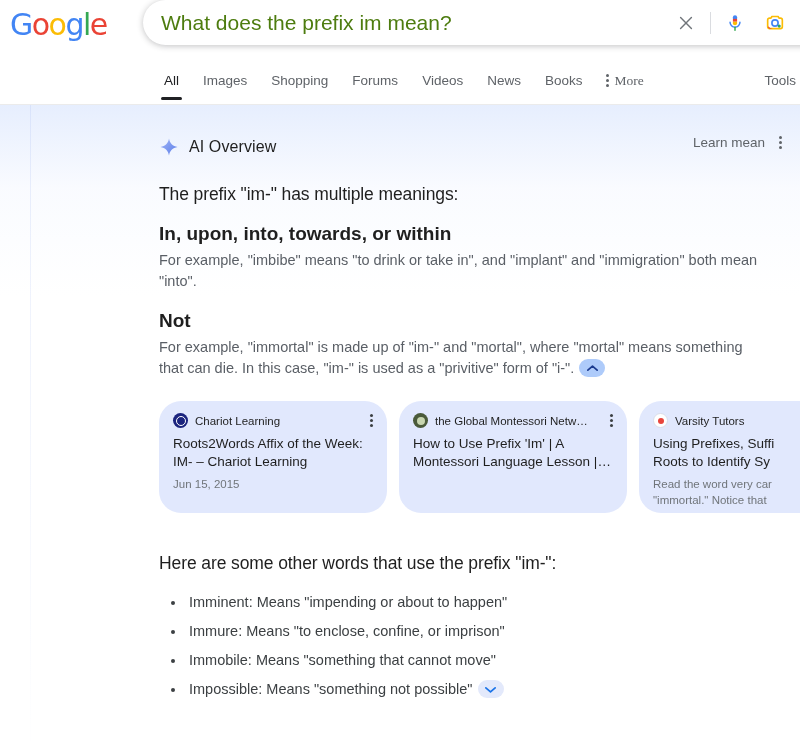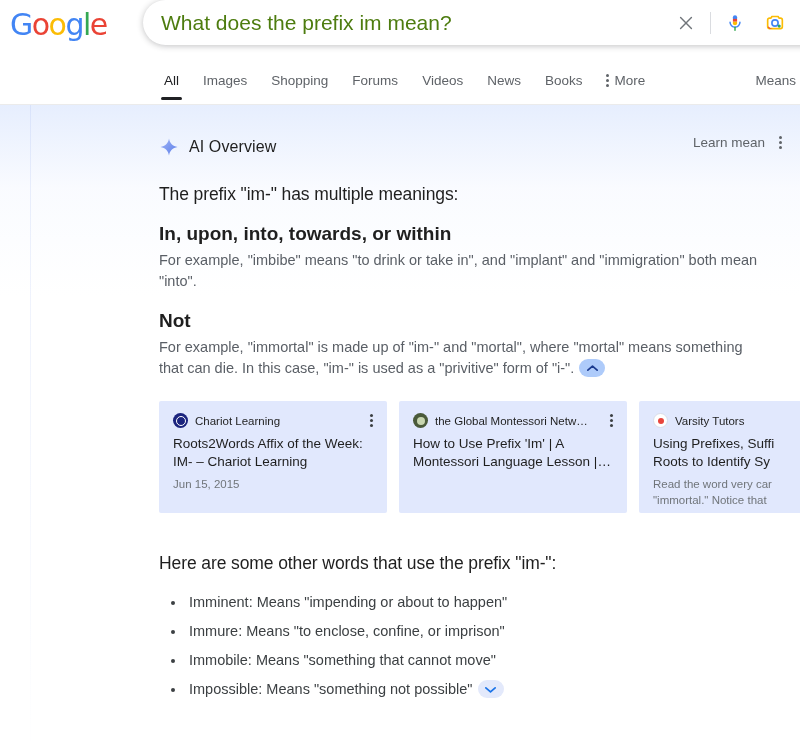--- a/index.html
+++ b/index.html
@@ -109,21 +109,21 @@
     color: #202124;
   }
   .nav-item.active::after {
     content:"";
     position:absolute;
     left: -3px; right: -3px; bottom: -1px;
     height: 3px;
     background: #202124;
     border-radius: 2px;
   }
-  .nav-more { display:flex; align-items:center; gap:5px; cursor:pointer; }
+  .nav-more { display:flex; align-items:center; gap:5px; cursor:pointer;font-family:Liberation Serif, serif; }
   .dots-v {
     display:inline-flex; flex-direction:column; gap:2px;
   }
   .dots-v i {
     display:block; width:3px; height:3px; border-radius:50%;
     background:#5f6368;
   }
   .nav-tools {
     position: absolute;
     right: 4px;
@@ -234,21 +234,21 @@
   .cards {
     margin-top: 22px;
     display: flex;
     gap: 12px;
     width: 700px;
   }
   .card {
     width: 228px;
     flex: none;
     background: #e1e8fd;
-    border-radius: 2px;
+    border-radius: 22px;
     padding: 12px 14px 14px 14px;
     height: 112px;
     cursor: pointer;
     overflow: hidden;
     position: relative;
   }
   .card-top {
     display: flex;
     align-items: center;
     gap: 7px;
@@ -391,21 +391,21 @@
         <div class="nav-item"><span>Books</span></div>
         <div class="nav-item nav-more">
           <span class="dots-v">
               <i></i>
               <i></i>
               <i></i>
             </span>
           <span>More</span>
         </div>
       </div>
-      <div class="nav-tools">Means</div>
+      <div class="nav-tools">Tools</div>
     </div>
   </div>
 
   <div class="ai-wrap">
     <div class="ai-leftrule"></div>
 
     <div class="ai-inner">
 
       <div class="ai-head">
         <span class="spark">

